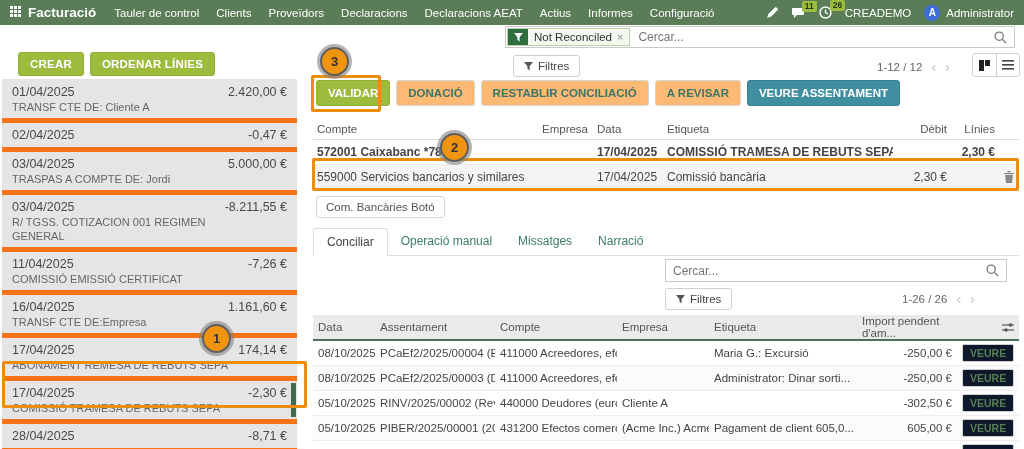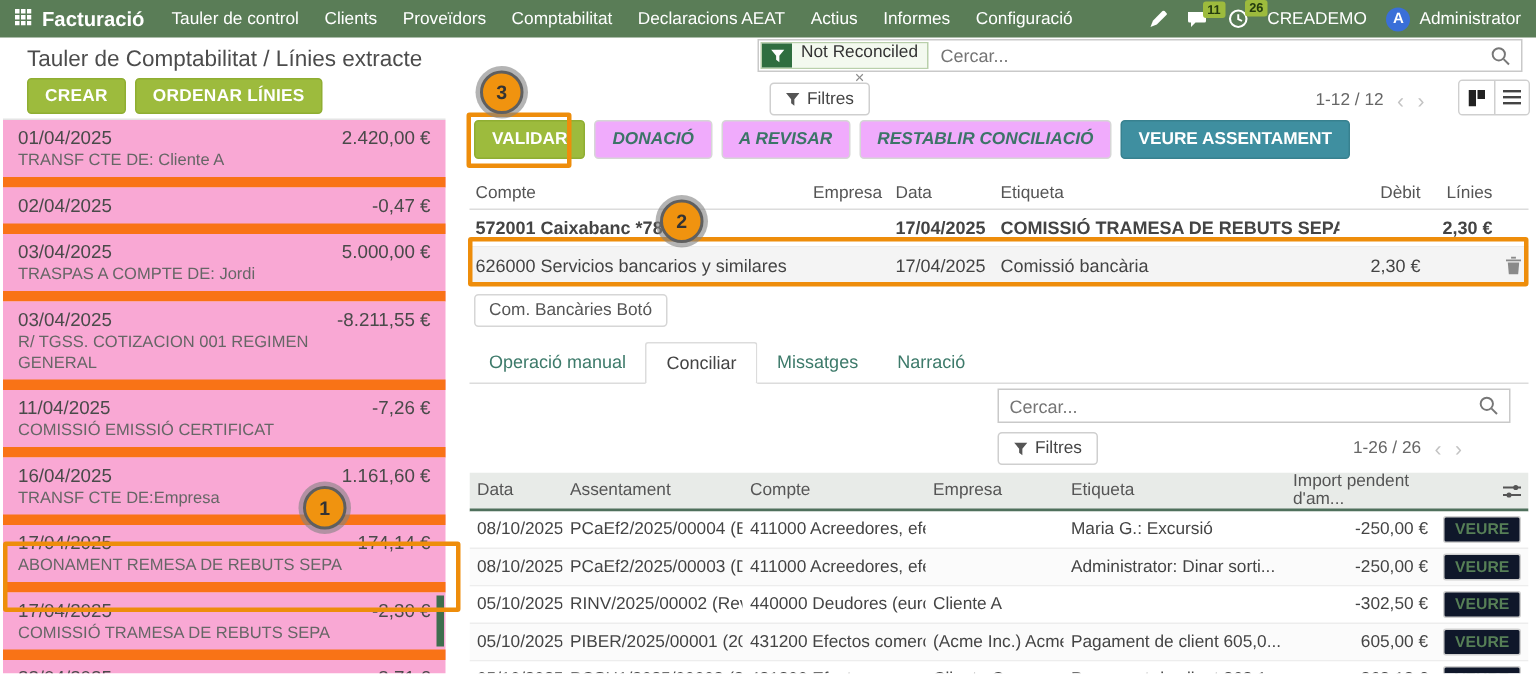--- a/index.html
+++ b/index.html
@@ -20,21 +20,21 @@
     font-size:10px; font-weight:bold; display:flex; align-items:center; justify-content:center; }
   .userwrap { display:flex; align-items:center; gap:6px; cursor:pointer; }
 
   
   .breadcrumb { position:absolute; left:18px; top:31px; font-size:15px; color:#4c4c4c; }
   .search-top { position:absolute; left:505px; top:26px; width:510px; height:22px;
     border:1px solid #c9c9c9; background:#fff; display:flex; align-items:stretch; }
   .facet { display:flex; align-items:stretch; border:1px solid #b9d0ab; margin:1px; }
   .facet-ico { width:20px; background:#2f6e3f; display:flex; align-items:center; justify-content:center; }
   .facet-lbl { background:#f3f9ef; display:flex; align-items:center; gap:5px; padding:0 6px;
-    font-size:11.5px; color:#333; white-space:nowrap;flex-direction:column; }
+    font-size:11.5px; color:#333; white-space:nowrap; }
   .facet-x { color:#8a8a8a; cursor:pointer; font-size:11px; }
   .search-input { flex:1; border:none; outline:none; font-size:12px; color:#555; padding:0 7px;
     font-family:"Liberation Sans", sans-serif; background:transparent; }
   .mag { display:flex; align-items:center; padding:0 7px; cursor:pointer; }
 
   
   .btn-lime { background:#9dbb3d; color:#fff; border:1px solid #8fae32; border-radius:3px;
     font-size:11.5px; font-weight:bold; padding:5px 11px; cursor:pointer; letter-spacing:.2px;
     font-family:"Liberation Sans", sans-serif; }
   .left-toolbar { position:absolute; left:18px; top:52px; display:flex; gap:6px; }
@@ -46,32 +46,32 @@
   .pager-top { position:absolute; left:877px; top:60px; }
   .arrow { font-size:14px; color:#777; cursor:pointer; line-height:1; }
   .arrow.dim { color:#c3c3c3; }
   .viewswitch { position:absolute; left:972px; top:53px; display:flex; border:1px solid #cfcfcf; border-radius:3px; overflow:hidden; }
   .vbtn { width:23px; height:22px; background:#fff; display:flex; align-items:center; justify-content:center;
     cursor:pointer; border:none; }
   .vbtn + .vbtn { border-left:1px solid #cfcfcf; }
 
   
   .stmt-list { position:absolute; left:2px; top:79px; width:295px; border-top:1px solid #e4e4e4; }
-  .stmt-row { position:relative; padding:5px 10px 4px; border-bottom:7px solid #f97316; cursor:pointer; background:#f9a8d4; }
+  .stmt-row { position:relative; padding:5px 10px 4px; border-bottom:5px solid #f97316; cursor:pointer; background:#e5e5e5; }
   .stmt-line1 { display:flex; justify-content:space-between; font-size:12.5px; color:#4a4a4a; line-height:15px; }
   .stmt-label { font-size:11px; color:#666; line-height:14px; max-width:225px; }
   .stmt-sel-bar { position:absolute; right:1px; top:2px; bottom:2px; width:5px; background:#3e6e4e; }
 
   
   .actions { position:absolute; left:316px; top:80px; display:flex; gap:6px; }
   .btn-primary { background:#9dbb3d; color:#fff; border:1px solid #8fae32; border-radius:3px;
     font-size:11.5px; font-weight:bold; padding:6px 11px; cursor:pointer; font-family:"Liberation Sans", sans-serif;}
-  .btn-sec { background:#f0abfc; color:#3c7467; border:1px solid #d6d6d6; border-radius:3px;
+  .btn-sec { background:#fdba74; color:#3c7467; border:1px solid #d6d6d6; border-radius:3px;
     font-size:11.5px; font-weight:600; padding:6px 11px; cursor:pointer; white-space:nowrap;
-    font-family:"Liberation Sans", sans-serif;font-style:italic; }
+    font-family:"Liberation Sans", sans-serif; }
   .btn-teal { background:#3f8fa0; color:#fff; border:1px solid #38818f; border-radius:3px;
     font-size:11.5px; font-weight:600; padding:6px 11px; cursor:pointer; font-family:"Liberation Sans", sans-serif;}
 
   
   .etable { position:absolute; left:313px; top:120px; width:706px; font-size:12px; color:#444; }
   .erow { display:grid; grid-template-columns:225px 55px 70px 230px 58px 48px 20px; align-items:center; }
   .ehead { color:#555; font-size:11.5px; border-bottom:1px solid #dcdcdc; }
   .ehead > div { padding:3px 4px 4px; }
   .ecell { padding:5px 4px; white-space:nowrap; overflow:hidden; }
   .num { text-align:right; }
@@ -137,21 +137,21 @@
               <rect x="8" y="8" width="3" height="3"></rect>
         </g>
           </svg>
       </span>
       <span>Facturació</span>
     </div>
     <div class="menu">
       <span>Tauler de control</span>
       <span>Clients</span>
       <span>Proveïdors</span>
-      <span>Comptabilitat</span>
+      <span>Declaracions</span>
       <span>Declaracions AEAT</span>
       <span>Actius</span>
       <span>Informes</span>
       <span>Configuració</span>
     </div>
     <div class="topbar-right">
       <span class="icon-btn">
         <svg width="12" height="12" viewBox="0 0 12 12">
             <path d="M1 11 l1.6-4.2 L9 .4 a1 1 0 0 1 1.4 0 l1.2 1.2 a1 1 0 0 1 0 1.4 L5.2 9.4 Z" fill="#fff"></path>
           </svg>
@@ -170,21 +170,20 @@
         <span class="badge">26</span>
       </span>
       <span>CREADEMO</span>
       <span class="userwrap">
         <span class="avatar">A</span>
         <span>Administrator</span>
       </span>
     </div>
   </div>
 
-  <div class="breadcrumb">Tauler de Comptabilitat / Línies extracte</div>
 
   <div class="search-top">
     <span class="facet">
       <span class="facet-ico">
         <svg width="9" height="9" viewBox="0 0 10 10">
             <path d="M0 0 h10 L6.2 4.6 V9.5 L3.8 7.6 V4.6 Z" fill="#fff"></path>
           </svg>
       </span>
       <span class="facet-lbl">
         <span>Not Reconciled</span>
@@ -300,22 +299,22 @@
           <span>28/04/2025</span>
           <span>-8,71 €</span>
         </div>
 
     </div>
   </div>
 
   <div class="actions">
     <button class="btn-primary">VALIDAR</button>
     <button class="btn-sec">DONACIÓ</button>
+    <button class="btn-sec">RESTABLIR CONCILIACIÓ</button>
     <button class="btn-sec">A REVISAR</button>
-    <button class="btn-sec">RESTABLIR CONCILIACIÓ</button>
     <button class="btn-teal">VEURE ASSENTAMENT</button>
   </div>
 
   <div class="etable">
     <div class="erow ehead">
       <div>Compte</div>
       <div>Empresa</div>
       <div>Data</div>
       <div>Etiqueta</div>
       <div class="num">Dèbit</div>
@@ -325,43 +324,43 @@
     <div class="erow bold">
       <div class="ecell">572001 Caixabanc *7891</div>
       <div class="ecell"></div>
       <div class="ecell">17/04/2025</div>
       <div class="ecell">COMISSIÓ TRAMESA DE REBUTS SEPA</div>
       <div class="ecell num"></div>
       <div class="ecell num">2,30 €</div>
       <div></div>
     </div>
     <div class="erow hl">
-      <div class="ecell">626000 Servicios bancarios y similares</div>
+      <div class="ecell">559000 Servicios bancarios y similares</div>
       <div class="ecell"></div>
       <div class="ecell">17/04/2025</div>
       <div class="ecell">Comissió bancària</div>
       <div class="ecell num">2,30 €</div>
       <div class="ecell num"></div>
       <div class="trash">
         <svg width="10" height="12" viewBox="0 0 10 12">
             <g fill="#8a8a8a">
               <rect x="0" y="2" width="10" height="1.2"></rect>
               <rect x="3.4" y="0" width="3.2" height="1.4"></rect>
               <path d="M1.2 4 h7.6 l-.7 8 h-6.2 Z"></path>
             </g>
           </svg>
       </div>
     </div>
   </div>
 
   <button class="quickbtn">Com. Bancàries Botó</button>
 
   <div class="tabs">
+    <span class="tab active">Conciliar</span>
     <span class="tab">Operació manual</span>
-    <span class="tab active">Conciliar</span>
     <span class="tab">Missatges</span>
     <span class="tab">Narració</span>
   </div>
 
   <div class="search-tab">
     <input class="search-input" placeholder="Cercar..." style="">
     <span class="mag">
       <svg width="13" height="13" viewBox="0 0 13 13">
           <circle cx="5.2" cy="5.2" r="4.1" fill="none" stroke="#777" stroke-width="1.3"></circle>
           <path d="M8.4 8.4 L12 12" stroke="#777" stroke-width="1.3"></path>

